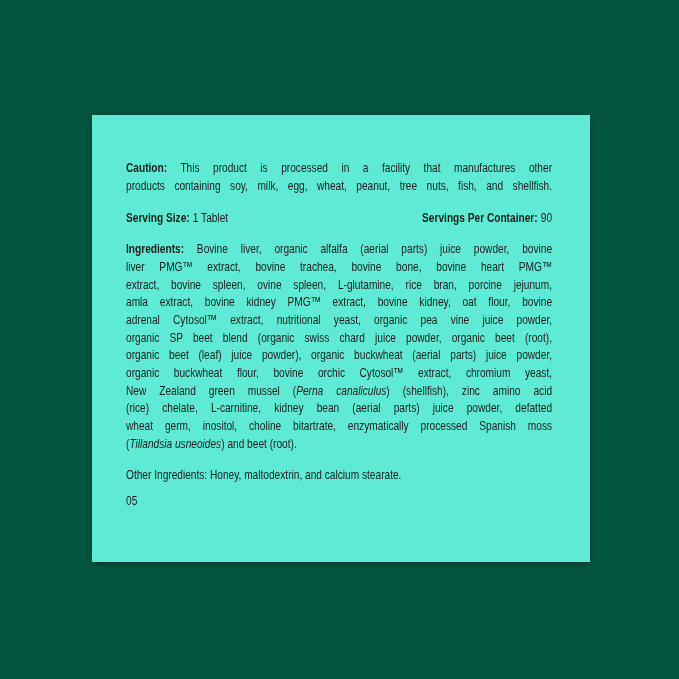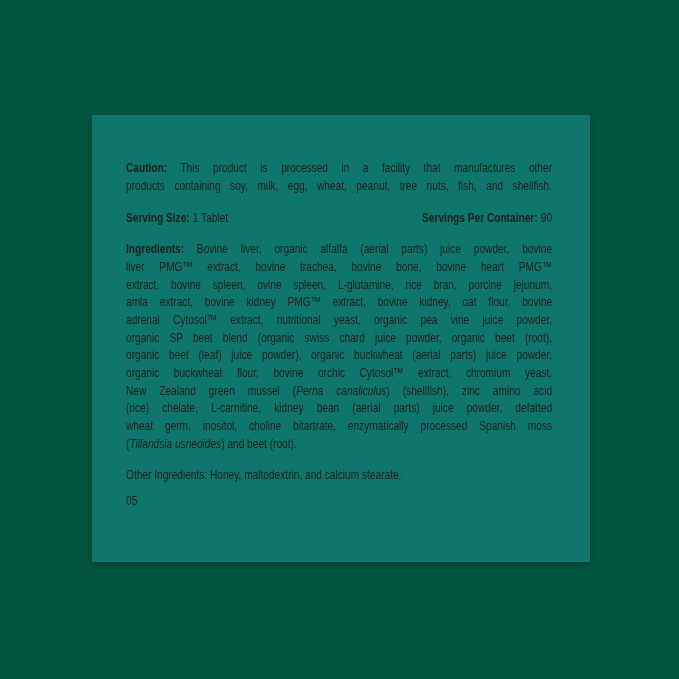--- a/index.html
+++ b/index.html
@@ -7,21 +7,21 @@
     width: 679px; height: 679px;
     background: #045540;
     overflow: hidden;
     position: relative;
     font-family: "Liberation Sans", "DejaVu Sans", sans-serif;
   }
   .card {
     position: absolute;
     left: 92px; top: 115px;
     width: 498px; height: 447px;
-    background: #0f766e;
+    background: #5eead4;
     box-shadow: 0 2px 5px rgba(0, 25, 15, 0.45);
   }
   .content {
     padding: 44px 38px 0 34px;
   }
   .condensed {
     width: 546.2px;                 
     transform: scaleX(0.78);        
     transform-origin: 0 0;
     color: #1d1d1b;

